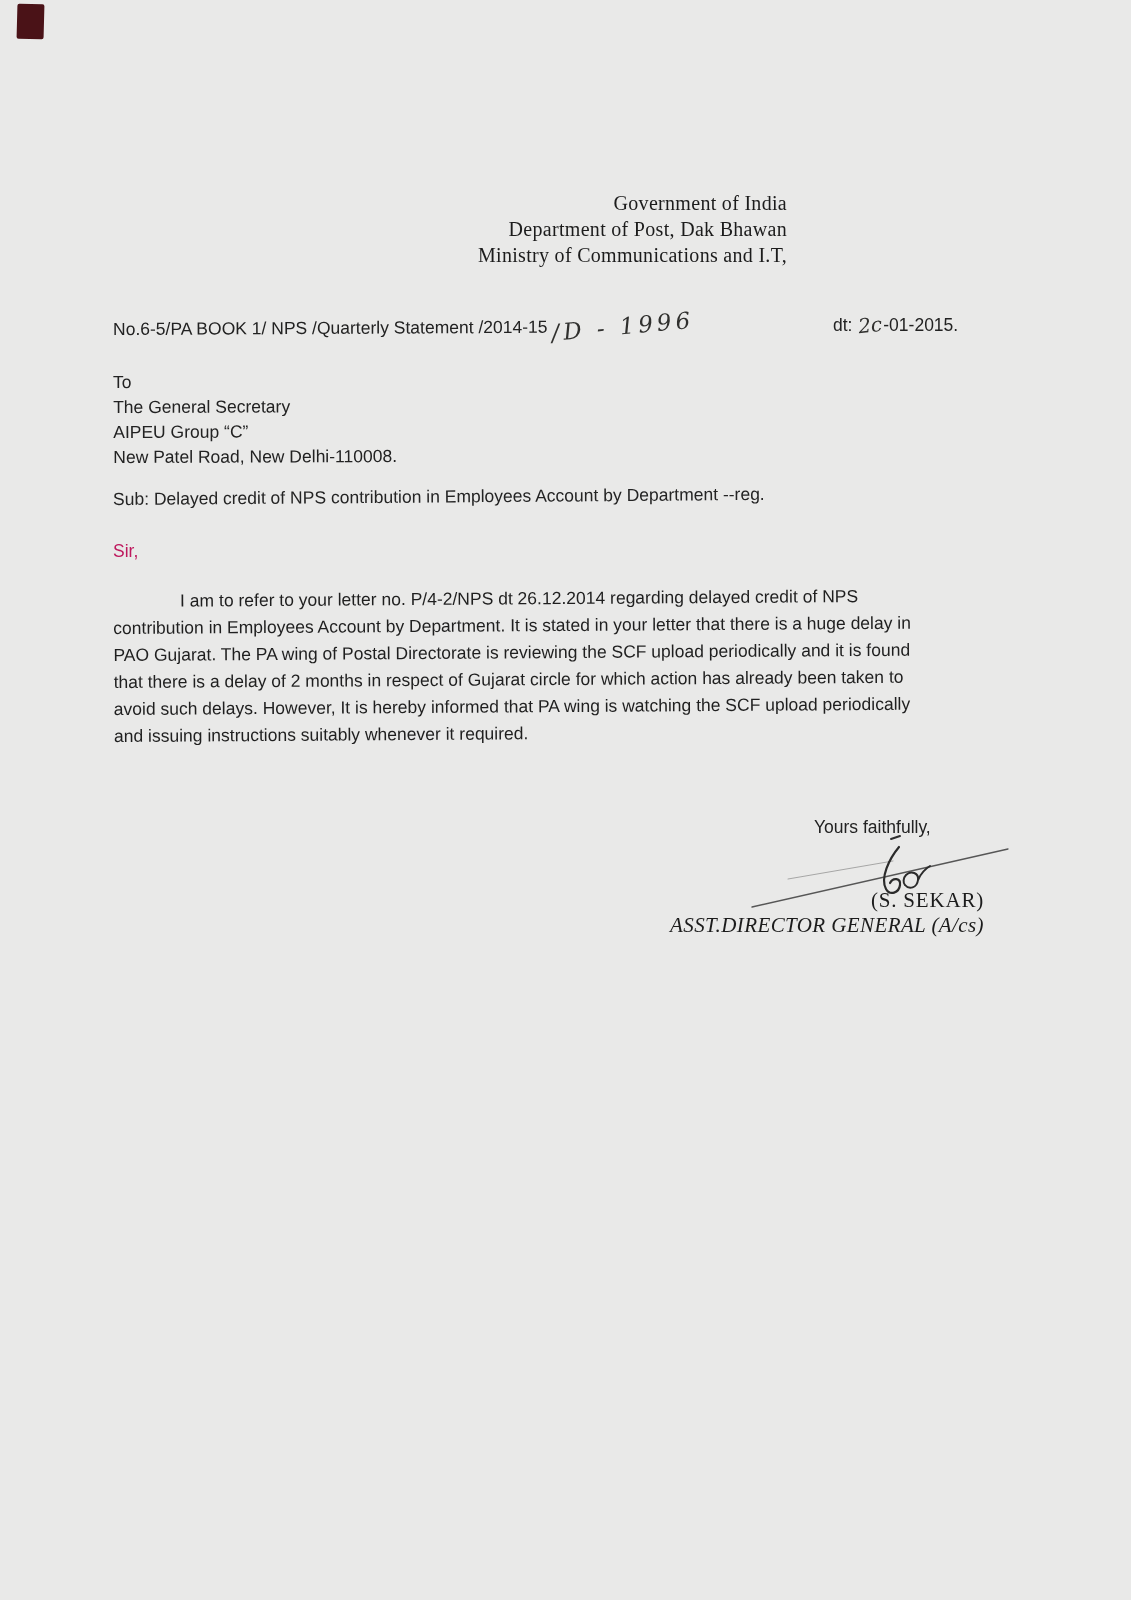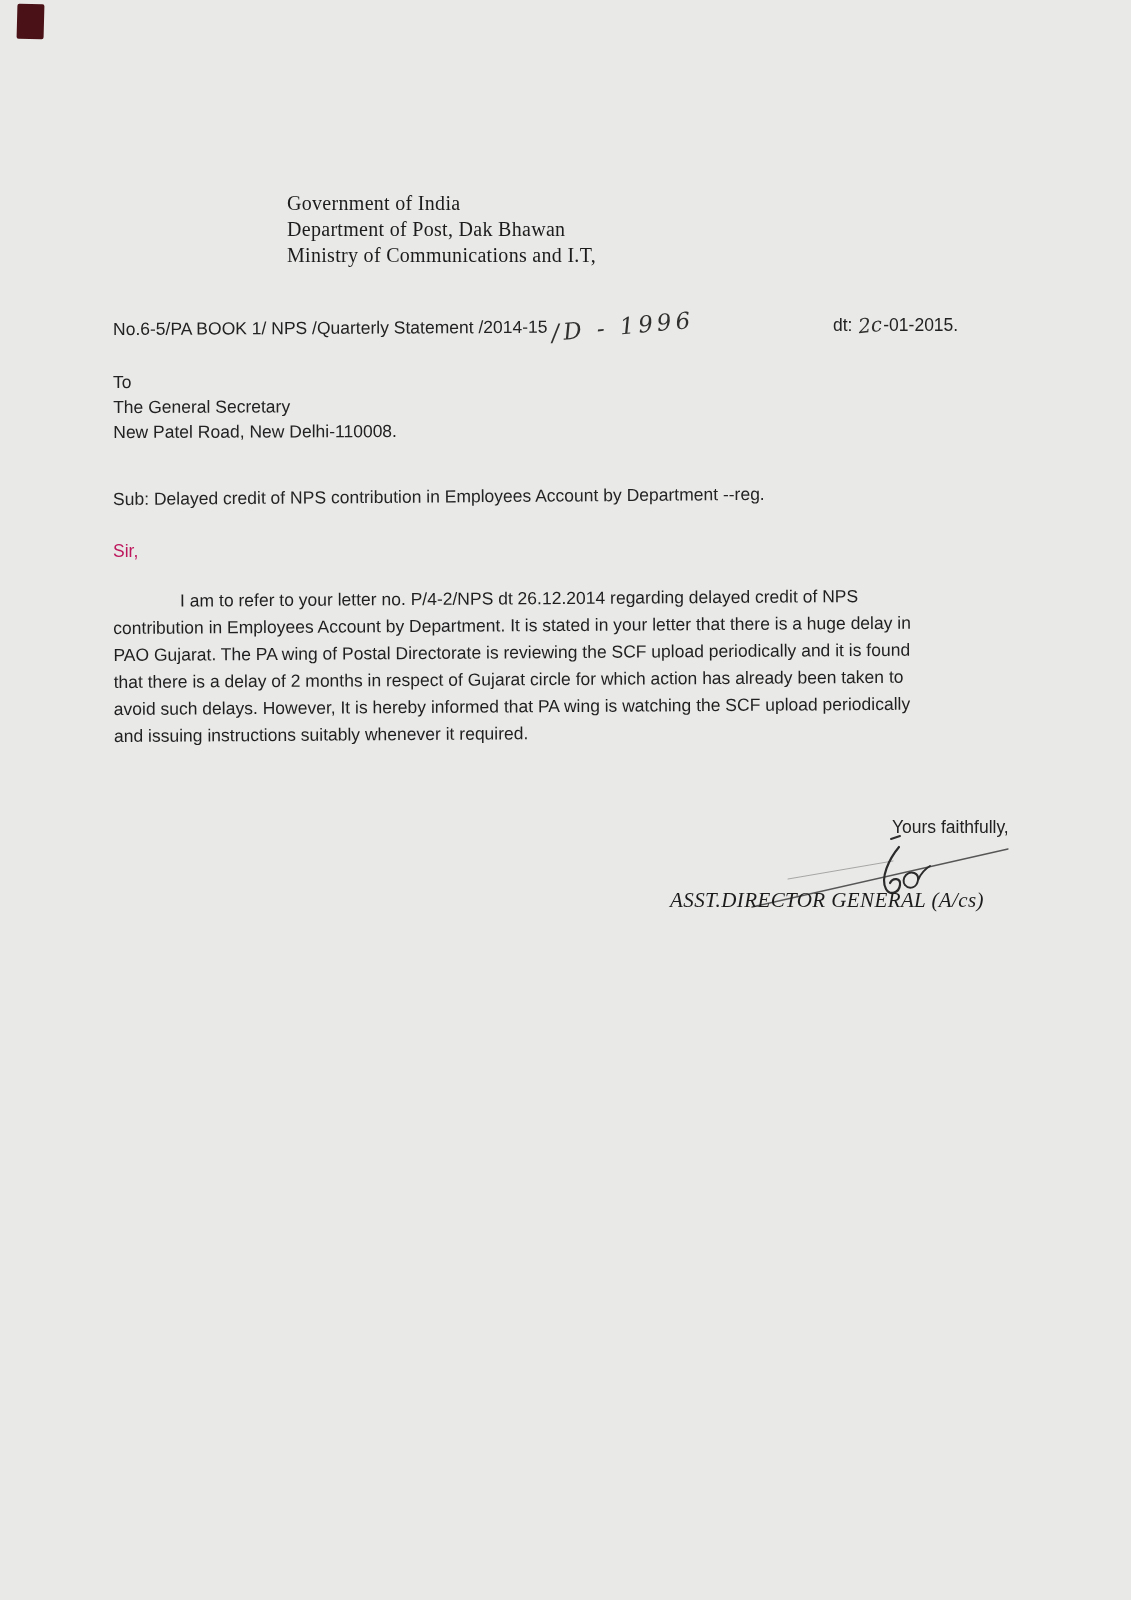--- a/index.html
+++ b/index.html
@@ -19,21 +19,21 @@
     left: 17px; top: 4px;
     width: 27px; height: 35px;
     background: #4a1217;
     border-radius: 2px;
     transform: rotate(1.5deg);
   }
   .letterhead {
     position: absolute;
     left: 287px; top: 190px;
     width: 500px;
-    text-align: left;
+    text-align: right;
     font-family: "Liberation Serif", serif;
     font-size: 20px;
     line-height: 26px;
     color: #1c1c1c;
     letter-spacing: 0.3px;
   }
   .refline {
     position: absolute;
     left: 113px; top: 314px;
     font-size: 17.5px;
@@ -98,21 +98,21 @@
     font-size: 17.5px;
     line-height: 27px;
     color: #1f1f1f;
     transform: rotate(-0.38deg);
     transform-origin: 0 0;
   }
   .body-par .line { white-space: nowrap; }
   .body-par .line.first { padding-left: 67px; }
   .valediction {
     position: absolute;
-    left: 892px; top: 817px;
+    left: 814px; top: 817px;
     font-size: 17.5px;
     color: #222;
   }
   .signature-svg {
     position: absolute;
     left: 733px; top: 830px;
     width: 285px; height: 85px;
   }
   .signatory {
     position: absolute;
@@ -147,20 +147,21 @@
     <div>Ministry of Communications and I.T,</div>
   </div>
 
   <div class="refline"><span>No.6-5/PA BOOK 1/ NPS /Quarterly Statement /2014-15</span><span class="hand ref-hand">/D - 1996</span></div>
 
   <div class="dateline"><span>dt:</span> <span class="hand date-hand">2c</span><span>-01-2015.</span></div>
 
   <div class="recipient">
     <div>To</div>
     <div>The General Secretary</div>
+    <div>AIPEU Group “C”</div>
     <div>New Patel Road, New Delhi-110008.</div>
   </div>
 
   <div class="subject">Sub: Delayed credit of NPS contribution in Employees Account by Department --reg.</div>
 
   <div class="salutation">Sir,</div>
 
   <div class="body-par">
     <div class="line first">I am to refer to your letter no. P/4-2/NPS dt 26.12.2014 regarding delayed credit of NPS</div>
     <div class="line">contribution in Employees Account by Department. It is stated in your letter that there is a huge delay in</div>
@@ -178,16 +179,17 @@
 
     <path d="M 55 49 L 160 31" stroke="#555" stroke-width="1" fill="none" opacity="0.45" stroke-linecap="round"></path>
 
     <path d="M 158 9 L 167 6" stroke="#2e2e2e" stroke-width="2" fill="none" stroke-linecap="round"></path>
 
     <path d="M 166 17 C 156 29 147 48 153 59 C 157 66 166 63 167 55 C 168 48 160 47 157 53" stroke="#2b2b2b" stroke-width="2.2" fill="none" stroke-linecap="round"></path>
     <path d="M 172 55 C 176 60 184 58 185 50 C 186 43 178 40 173 45 C 170 48 170 53 172 55 M 185 50 C 188 43 192 39 197 36" stroke="#2b2b2b" stroke-width="2" fill="none" stroke-linecap="round"></path>
   </svg>
 
   <div class="signatory">
+    <div class="name">(S. SEKAR)</div>
     <div class="title">ASST.DIRECTOR GENERAL (A/cs)</div>
   </div>
 
 </div>
 
 </body></html>

